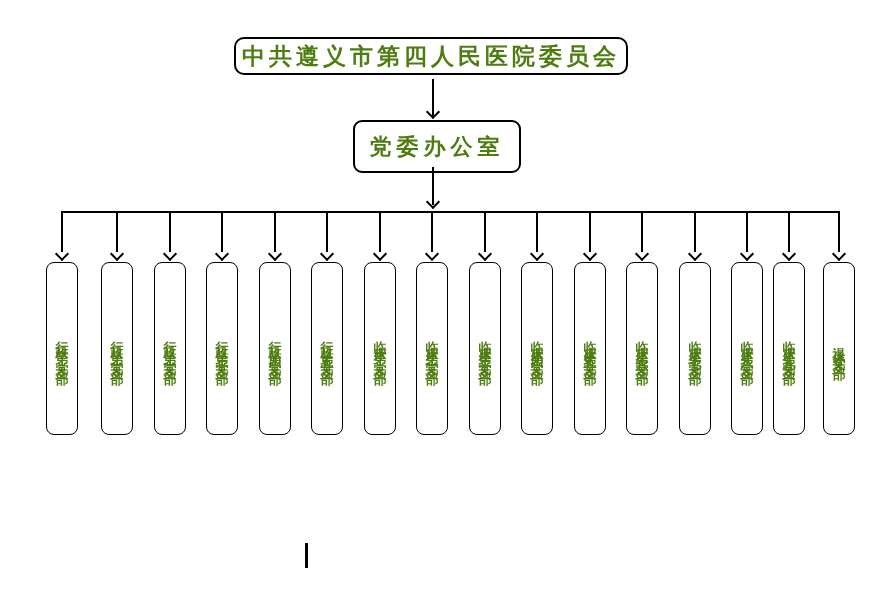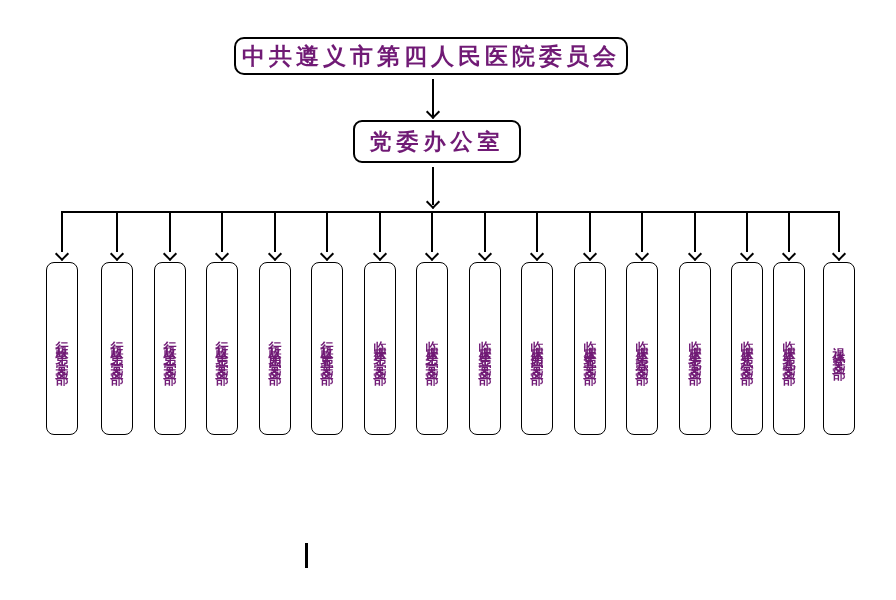--- a/index.html
+++ b/index.html
@@ -7,21 +7,21 @@
     padding: 0;
     background: #ffffff;
   }
   .canvas {
     position: relative;
     width: 896px;
     height: 600px;
     background: #ffffff;
     overflow: hidden;
     font-family: "Liberation Serif", "DejaVu Serif", serif;
-    color: #701a75;
+    color: #4d7c0f;
   }
   .node-box {
     position: absolute;
     box-sizing: border-box;
     border: 2px solid #000000;
     border-radius: 10px;
     background: #ffffff;
     display: flex;
     align-items: center;
     justify-content: center;
@@ -33,21 +33,21 @@
     top: 37px;
     width: 394px;
     height: 38px;
     font-size: 23px;
     letter-spacing: 4px;
   }
   .office-box {
     left: 353px;
     top: 120px;
     width: 168px;
-    height: 43px;
+    height: 53px;
     font-size: 22px;
     letter-spacing: 5px;
     border-radius: 9px;
   }
   .vline {
     position: absolute;
     width: 2px;
     background: #000000;
   }
   .hline {

